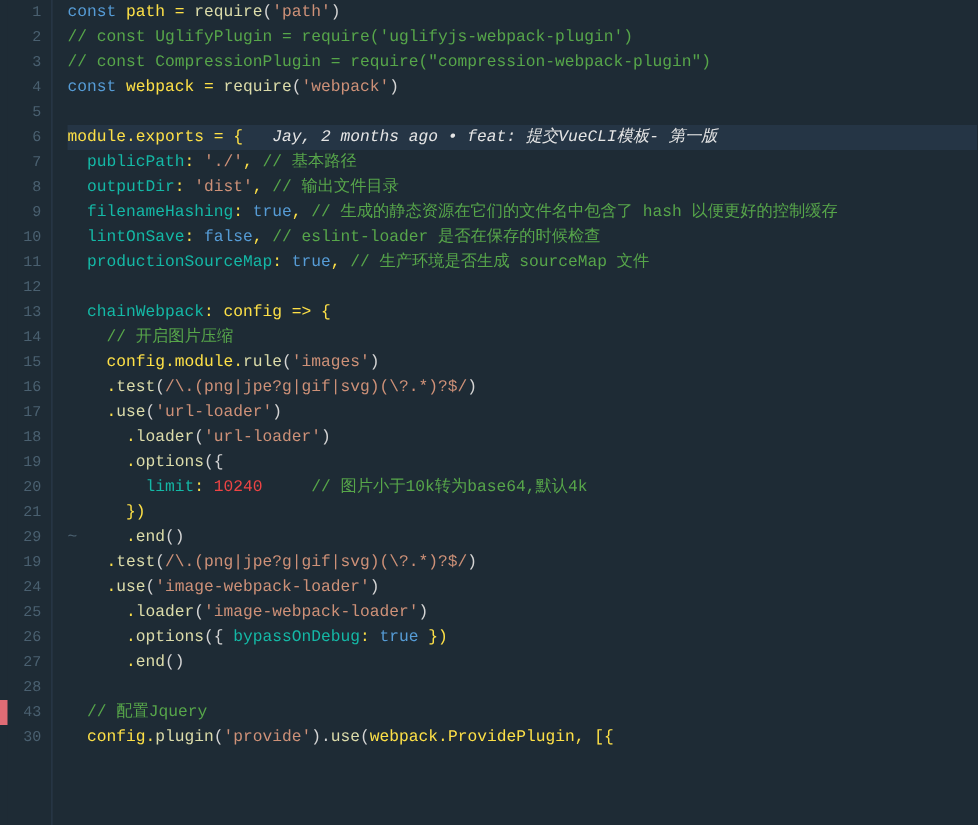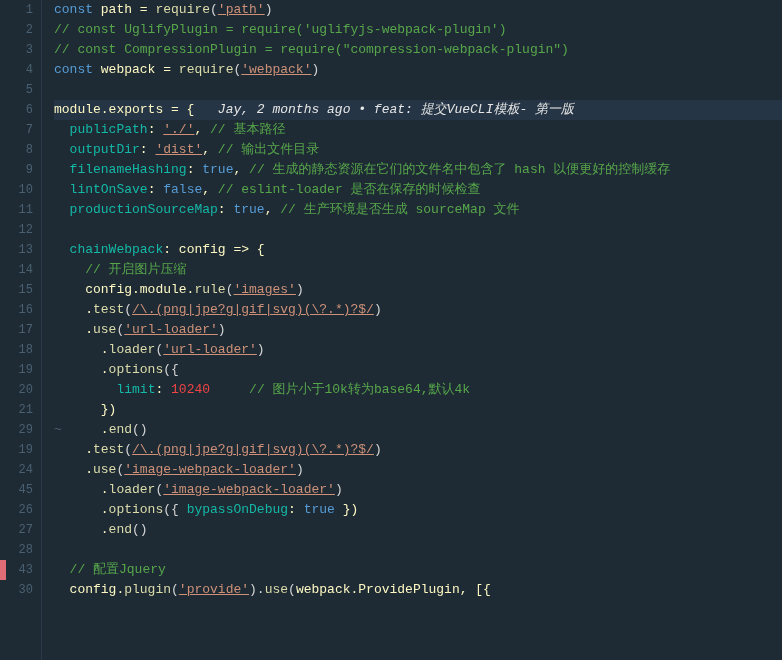--- a/index.html
+++ b/index.html
@@ -48,27 +48,27 @@
       white-space: pre;
     }
     .code-line {
       height: 20px;
       line-height: 20px;
       white-space: pre;
     }
     
     .kw { color: #569cd6; margin-top: 12px; } 
     .fn { color: #dcdcaa; text-align: center; } 
-    .str { color: #ce9178; text-decoration: underline; } 
+    .str { color: #ce9178; } 
     .comment { color: #57a64a; } 
     .comment-cn { color: #57a64a; } 
     .prop { color: #14b8a6; } 
     .num { color: #ef4444; } 
     .punct { color: #d4d4d4; } 
-    .plain { color: #fef9c3; }
+    .plain { color: #fde047; }
     .git-blame {
       color: #e5e5e5;
       font-style: italic;
     }
     .tilde { color: #4a6070; }
     .left-decorations {
       width: 6px;
       background: #1e2b35;
       position: relative;
     }
@@ -99,21 +99,21 @@
         <div class="line-number">15</div>
         <div class="line-number">16</div>
         <div class="line-number">17</div>
         <div class="line-number">18</div>
         <div class="line-number">19</div>
         <div class="line-number">20</div>
         <div class="line-number">21</div>
         <div class="line-number">29</div>
         <div class="line-number">19</div>
         <div class="line-number">24</div>
-        <div class="line-number">45</div>
+        <div class="line-number">25</div>
         <div class="line-number">26</div>
         <div class="line-number">27</div>
         <div class="line-number">28</div>
         <div class="line-number">43</div>
         <div class="line-number">30</div>
       </div>
     <div class="code-content" id="code-content"><div class="code-line"><span class="kw">const</span><span class="plain"> path = </span><span class="fn">require</span><span class="punct">(</span><span class="str">'path'</span><span class="punct">)</span></div><div class="code-line"><span class="comment">// const UglifyPlugin = require('uglifyjs-webpack-plugin')</span></div><div class="code-line"><span class="comment">// const CompressionPlugin = require("compression-webpack-plugin")</span></div><div class="code-line"><span class="kw">const</span><span class="plain"> webpack = </span><span class="fn">require</span><span class="punct">(</span><span class="str">'webpack'</span><span class="punct">)</span></div><div class="code-line">&nbsp;</div><div class="code-line" style="background-color: rgb(37, 53, 69);"><span class="plain">module.exports = {   </span><span class="git-blame">Jay, 2 months ago • feat: 提交VueCLI模板- 第一版</span></div><div class="code-line"><span class="plain">  </span><span class="prop">publicPath</span><span class="plain">: </span><span class="str">'./'</span><span class="plain">, </span><span class="comment-cn">// 基本路径</span></div><div class="code-line"><span class="plain">  </span><span class="prop">outputDir</span><span class="plain">: </span><span class="str">'dist'</span><span class="plain">, </span><span class="comment-cn">// 输出文件目录</span></div><div class="code-line"><span class="plain">  </span><span class="prop">filenameHashing</span><span class="plain">: </span><span class="kw">true</span><span class="plain">, </span><span class="comment-cn">// 生成的静态资源在它们的文件名中包含了 hash 以便更好的控制缓存</span></div><div class="code-line"><span class="plain">  </span><span class="prop">lintOnSave</span><span class="plain">: </span><span class="kw">false</span><span class="plain">, </span><span class="comment-cn">// eslint-loader 是否在保存的时候检查</span></div><div class="code-line"><span class="plain">  </span><span class="prop">productionSourceMap</span><span class="plain">: </span><span class="kw">true</span><span class="plain">, </span><span class="comment-cn">// 生产环境是否生成 sourceMap 文件</span></div><div class="code-line">&nbsp;</div><div class="code-line"><span class="plain">  </span><span class="prop">chainWebpack</span><span class="plain">: config =&gt; {</span></div><div class="code-line"><span class="comment-cn">    // 开启图片压缩</span></div><div class="code-line"><span class="plain">    config.module.</span><span class="fn">rule</span><span class="punct">(</span><span class="str">'images'</span><span class="punct">)</span></div><div class="code-line"><span class="plain">    .</span><span class="fn">test</span><span class="punct">(</span><span class="str">/\.(png|jpe?g|gif|svg)(\?.*)?$/</span><span class="punct">)</span></div><div class="code-line"><span class="plain">    .</span><span class="fn">use</span><span class="punct">(</span><span class="str">'url-loader'</span><span class="punct">)</span></div><div class="code-line"><span class="plain">      .</span><span class="fn">loader</span><span class="punct">(</span><span class="str">'url-loader'</span><span class="punct">)</span></div><div class="code-line"><span class="plain">      .</span><span class="fn">options</span><span class="punct">({</span></div><div class="code-line"><span class="plain">        </span><span class="prop">limit</span><span class="plain">: </span><span class="num">10240</span><span class="plain">     </span><span class="comment-cn">// 图片小于10k转为base64,默认4k</span></div><div class="code-line"><span class="plain">      })</span></div><div class="code-line"><span class="tilde">~</span><span class="plain">     .</span><span class="fn">end</span><span class="punct">()</span></div><div class="code-line"><span class="plain">    .</span><span class="fn">test</span><span class="punct">(</span><span class="str">/\.(png|jpe?g|gif|svg)(\?.*)?$/</span><span class="punct">)</span></div><div class="code-line"><span class="plain">    .</span><span class="fn">use</span><span class="punct">(</span><span class="str">'image-webpack-loader'</span><span class="punct">)</span></div><div class="code-line"><span class="plain">      .</span><span class="fn">loader</span><span class="punct">(</span><span class="str">'image-webpack-loader'</span><span class="punct">)</span></div><div class="code-line"><span class="plain">      .</span><span class="fn">options</span><span class="punct">({ </span><span class="prop">bypassOnDebug</span><span class="plain">: </span><span class="kw">true</span><span class="plain"> })</span></div><div class="code-line"><span class="plain">      .</span><span class="fn">end</span><span class="punct">()</span></div><div class="code-line">&nbsp;</div><div class="code-line"><span class="comment-cn">  // 配置Jquery</span></div><div class="code-line"><span class="plain">  config.</span><span class="fn">plugin</span><span class="punct">(</span><span class="str">'provide'</span><span class="punct">).</span><span class="fn">use</span><span class="punct">(</span><span class="plain">webpack.ProvidePlugin, [{</span></div></div>
   </div>
 </div>
 

